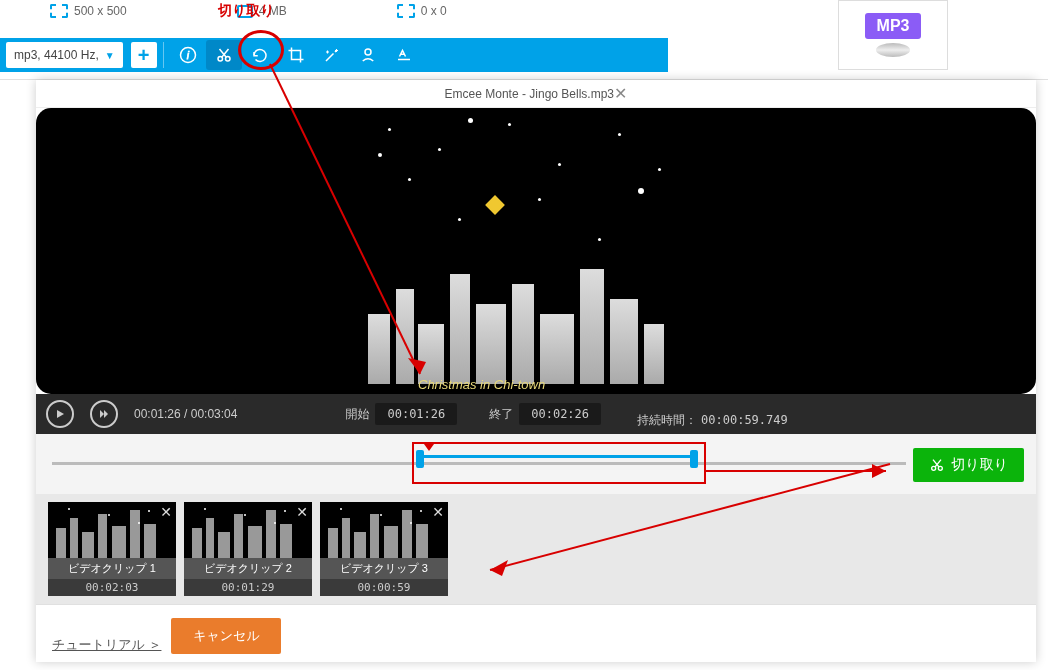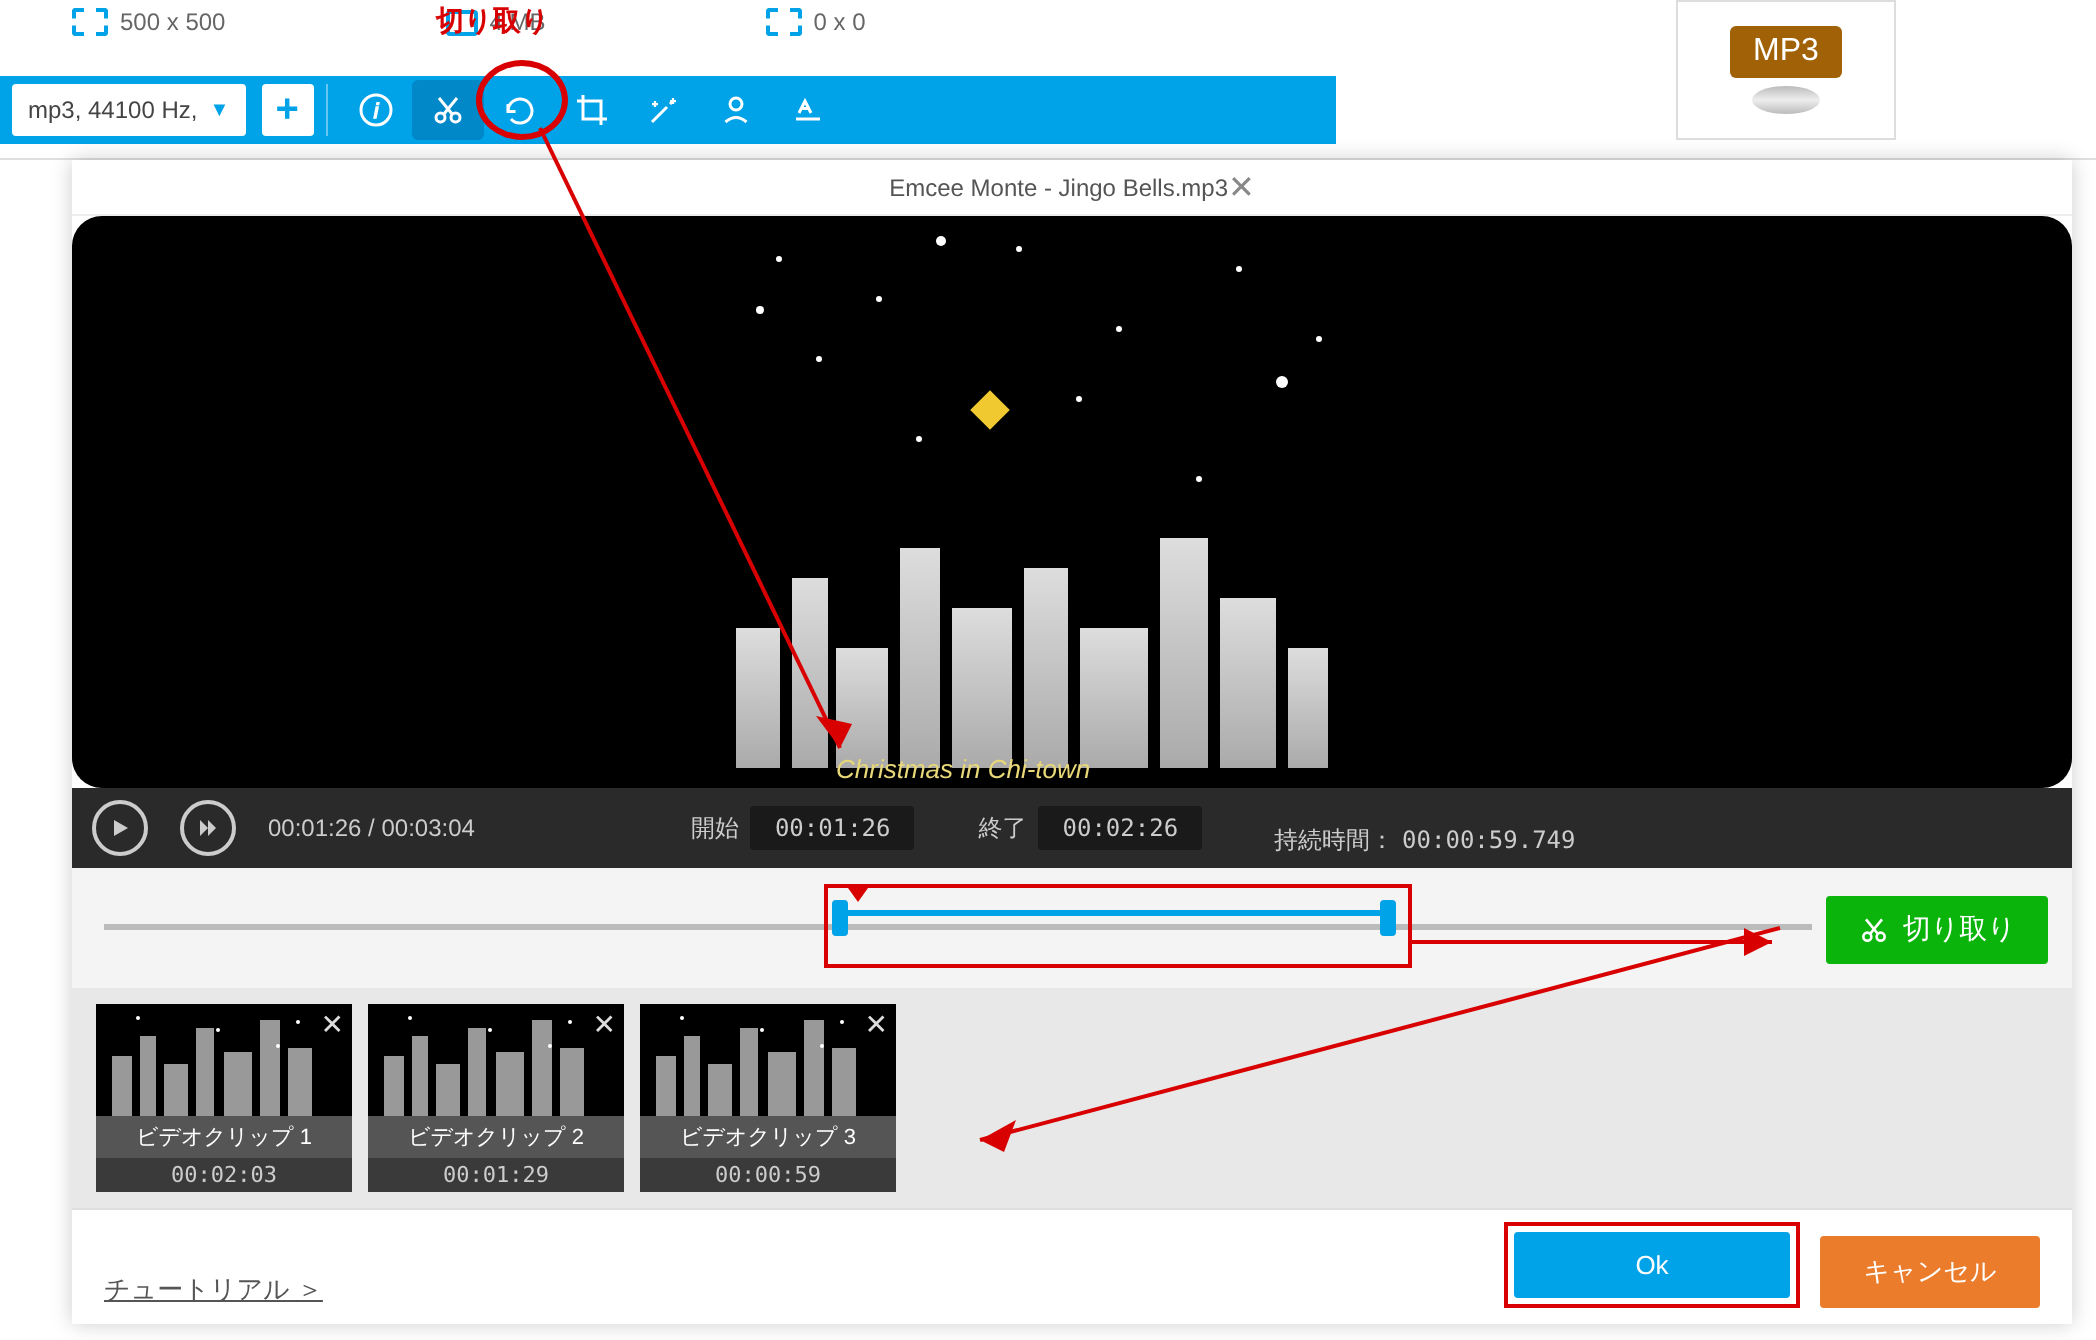--- a/index.html
+++ b/index.html
@@ -1,37 +1,37 @@
 <!DOCTYPE html>
 <html><head>
 <meta charset="utf-8">
 <style>
   * { box-sizing: border-box; margin: 0; padding: 0; font-family: "Segoe UI", Arial, sans-serif; }
   body { background: #fff; width: 1048px; height: 670px; overflow: hidden; position: relative; }
 
   
   .top-strip { position: absolute; top: 0; left: 0; right: 0; height: 80px; background: #fff; border-bottom: 1px solid #e0e0e0; }
-  .info-row { position: absolute; top: 4px; left: 36px; display: flex; align-items: center; gap: 110px; font-size: 12px; color: #666; }
+  .info-row { position: absolute; top: 4px; left: 50px; display: flex; align-items: center; gap: 110px; font-size: 12px; color: #666; }
   .info-item { display: flex; align-items: center; gap: 6px; }
   .bracket-icon { width: 18px; height: 14px; border: 2px dashed #00a2e8; border-radius: 2px; }
   .folder-icon { width: 16px; height: 13px; border: 2px solid #00a2e8; border-radius: 2px; position: relative; }
   .annotation-cut { position: absolute; top: 2px; left: 218px; color: #d80000; font-weight: bold; font-size: 14px; }
 
   .toolbar { position: absolute; top: 38px; left: 0; right: 380px; height: 34px; background: #00a2e8; display: flex; align-items: center; padding-left: 6px; }
   .format-sel { background: #fff; color: #444; height: 26px; padding: 0 8px; display: flex; align-items: center; border-radius: 2px; font-family: "Courier New", monospace; font-size: 12px; }
   .format-sel .tri { margin-left: 6px; color: #00a2e8; font-size: 10px; }
   .tb-sep { width: 1px; height: 26px; background: rgba(255,255,255,0.4); margin: 0 6px; }
   .tb-btn { width: 36px; height: 30px; display: flex; align-items: center; justify-content: center; color: #fff; cursor: pointer; border-radius: 3px; }
   .tb-btn.plus { background: #fff; color: #00a2e8; width: 26px; height: 26px; font-size: 20px; font-weight: bold; border-radius: 2px; }
   .tb-btn.active { background: #0088c8; }
   .tb-btn svg { width: 18px; height: 18px; fill: #fff; stroke: #fff; }
   .circle-highlight { position: absolute; top: 30px; left: 238px; width: 46px; height: 40px; border: 3px solid #d80000; border-radius: 50%; z-index: 5; pointer-events: none; }
 
   .mp3-badge { position: absolute; top: 0; right: 100px; width: 110px; height: 70px; background: #fff; border: 1px solid #ddd; display: flex; flex-direction: column; align-items: center; justify-content: center; }
-  .mp3-badge .lab { background: #a16207; color: #fff; padding: 4px 12px; font-weight: normal; font-size: 16px; border-radius: 3px; }
+  .mp3-badge .lab { background: #8b5cf6; color: #fff; padding: 4px 12px; font-weight: bold; font-size: 16px; border-radius: 3px; }
   .mp3-badge .disc { width: 34px; height: 14px; background: linear-gradient(#bbb,#eee,#bbb); border-radius: 50%; margin-top: 4px; }
 
   
   .modal { position: absolute; top: 80px; left: 36px; right: 12px; bottom: 8px; background: #fff; box-shadow: 0 0 10px rgba(0,0,0,0.2); display: flex; flex-direction: column; z-index: 10; }
   .modal-title { height: 28px; display: flex; align-items: center; justify-content: center; padding: 0 10px; font-size: 12px; color: #555; border-bottom: 1px solid #eee; }
   .close-x { font-size: 16px; color: #888; cursor: pointer; }
 
   .preview { height: 286px; background: #000; position: relative; overflow: hidden; border-radius: 15px; }
   .snow-stage { position: absolute; left: 322px; top: 0; width: 330px; height: 100%; }
   .snow-stage .city { position: absolute; bottom: 10px; left: 0; right: 0; height: 120px; }
@@ -298,23 +298,20 @@
           <div class="dot" style="top:8px;left:100px"></div>
     </div>
     <span class="cx">✕</span>
     <div class="info">ビデオクリップ 3</div>
     <div class="dur">00:00:59</div>
       </div>
     </div>
 
   <div class="footer">
     <span class="tutorial">チュートリアル ＞</span>
-    <div class="ok-wrap">
-      <div class="fbtn ok">Ok</div>
-    </div>
     <div class="fbtn cancel">キャンセル</div>
   </div>
 </div>
 
 <svg class="arrow" style="top:60px;left:260px" width="180" height="330">
   <defs>
       <linearGradient id="g1" x1="0" y1="0" x2="1" y2="1">
         <stop offset="0" stop-color="#fff"></stop>
         <stop offset="1" stop-color="#d80000"></stop>
       </linearGradient>

